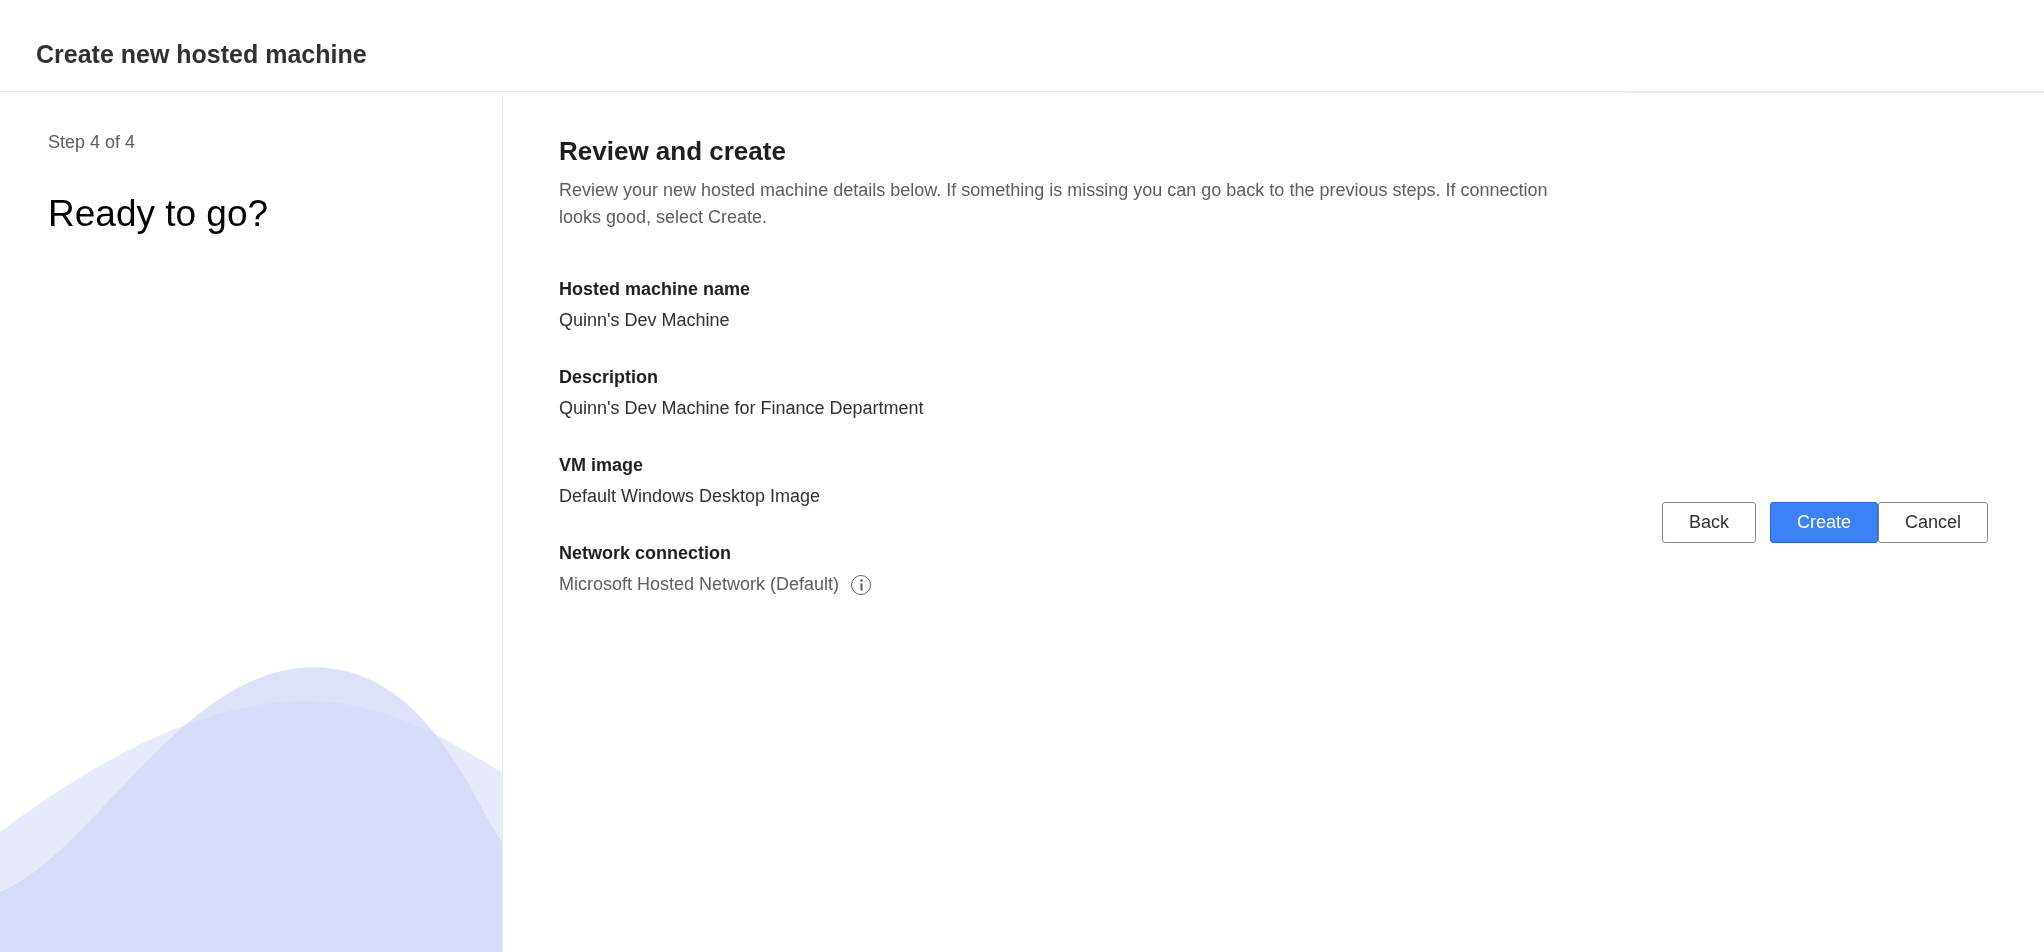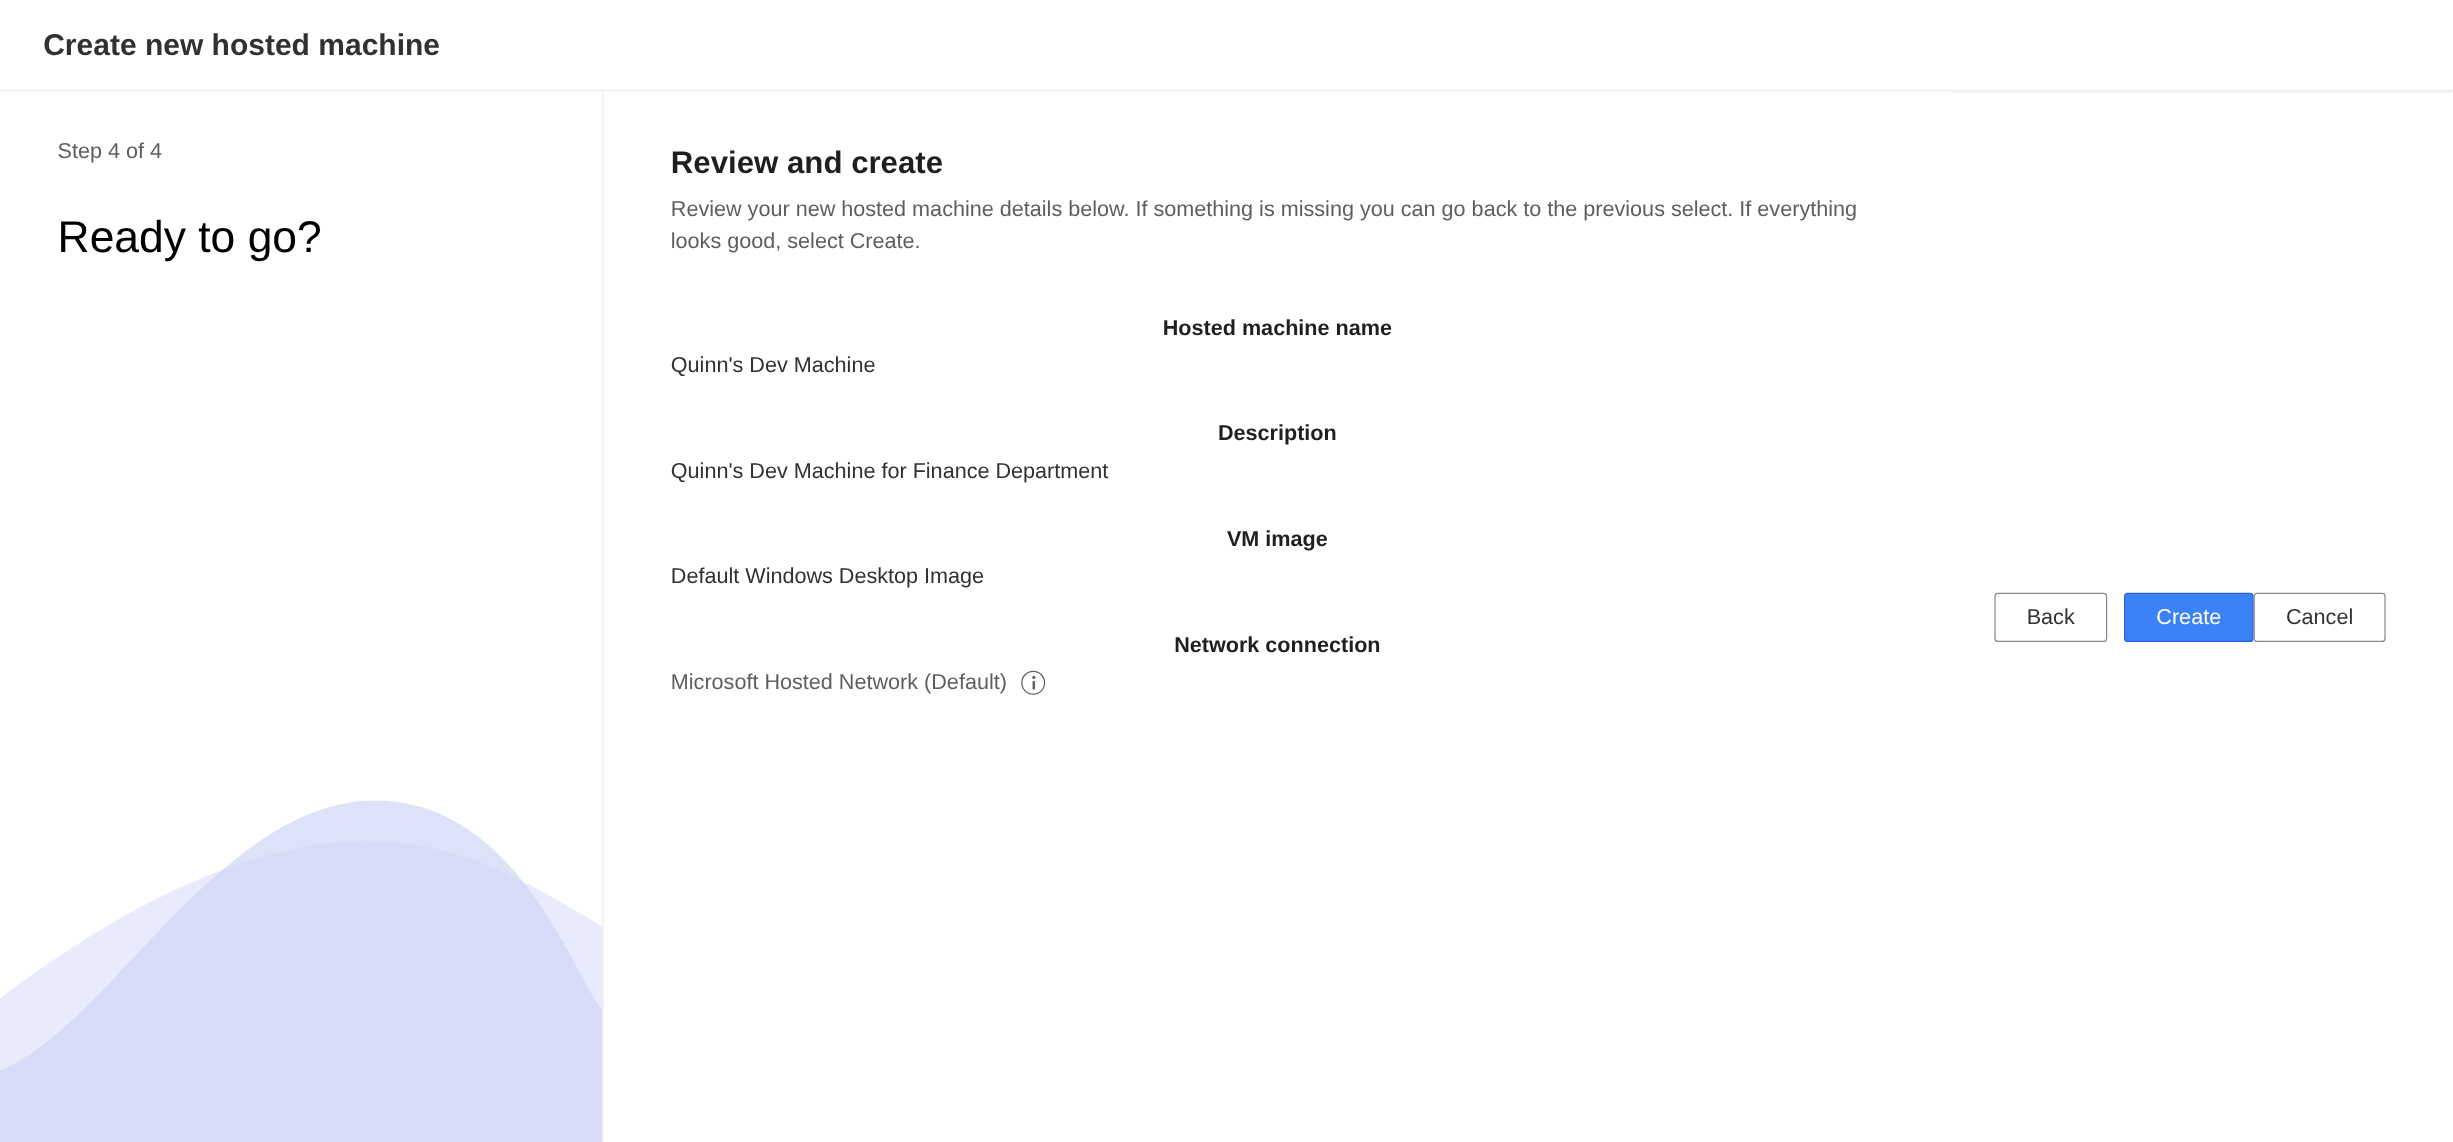--- a/index.html
+++ b/index.html
@@ -11,21 +11,21 @@
       font-family: "Segoe UI", -apple-system, BlinkMacSystemFont, sans-serif;
       background: #ffffff;
       color: #323130;
       width: 2044px;
       height: 952px;
       overflow: hidden;
       display: flex;
       flex-direction: column;
     }
     .header {
-      padding: 24px 36px 22px 36px;
+      padding: 40px 36px 22px 36px;
       border-bottom: 1px solid #edebe9;
     }
     .header-title {
       font-size: 25px;
       font-weight: 600;
       color: #323130;
     }
     .body {
       display: flex;
       flex: 1;
@@ -75,21 +75,20 @@
       margin-bottom: 10px;
     }
     .content-subtitle {
       font-size: 18px;
       color: #605e5c;
       margin-bottom: 48px;
       line-height: 1.5;
     }
     .review-item {
       margin-bottom: 36px;
-      text-align: center;
     }
     .review-label {
       font-size: 18px;
       font-weight: 600;
       color: #201f1e;
       margin-bottom: 10px;
     }
     .review-value {
       font-size: 18px;
       color: #323130;
@@ -155,21 +154,21 @@
     <div class="step-title">Ready to go?</div>
     <svg class="wave-bg" viewBox="0 0 503 380" preserveAspectRatio="none">
       <path d="M 0 260 C 80 200, 180 140, 280 130 C 380 120, 450 170, 503 200 L 503 380 L 0 380 Z" fill="#e5e9fb" opacity="0.9"></path>
       <path d="M 0 320 C 100 280, 200 60, 350 100 C 440 125, 480 240, 503 270 L 503 380 L 0 380 Z" fill="#ced6f7" opacity="0.7"></path>
     </svg>
   </aside>
 
   <main class="main">
     <div class="content">
       <h1 class="content-title">Review and create</h1>
-      <p class="content-subtitle">Review your new hosted machine details below. If something is missing you can go back to the previous select. If everything looks good, select Create.</p>
+      <p class="content-subtitle">Review your new hosted machine details below. If something is missing you can go back to the previous steps. If connection looks good, select Create.</p>
 
       <div class="review-item">
         <div class="review-label">Hosted machine name</div>
         <div class="review-value">Quinn's Dev Machine</div>
       </div>
 
       <div class="review-item">
         <div class="review-label">Description</div>
         <div class="review-value">Quinn's Dev Machine for Finance Department</div>
       </div>

